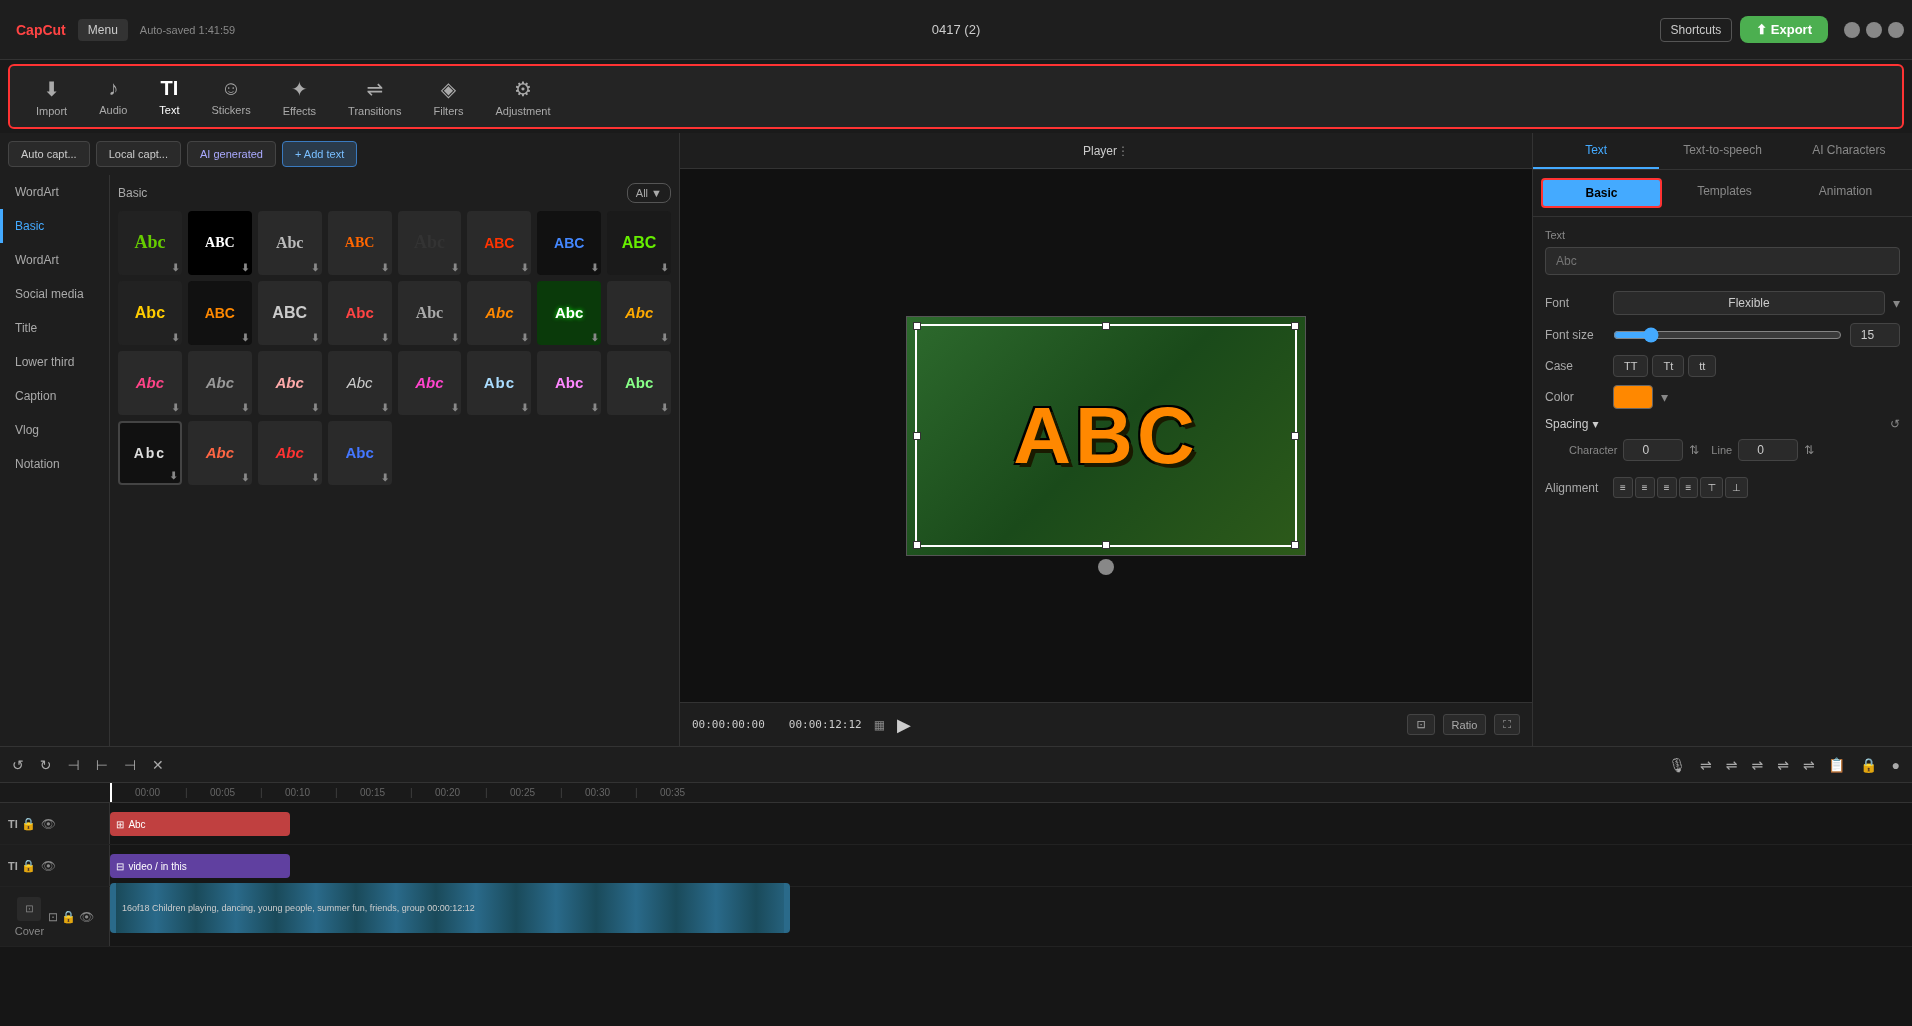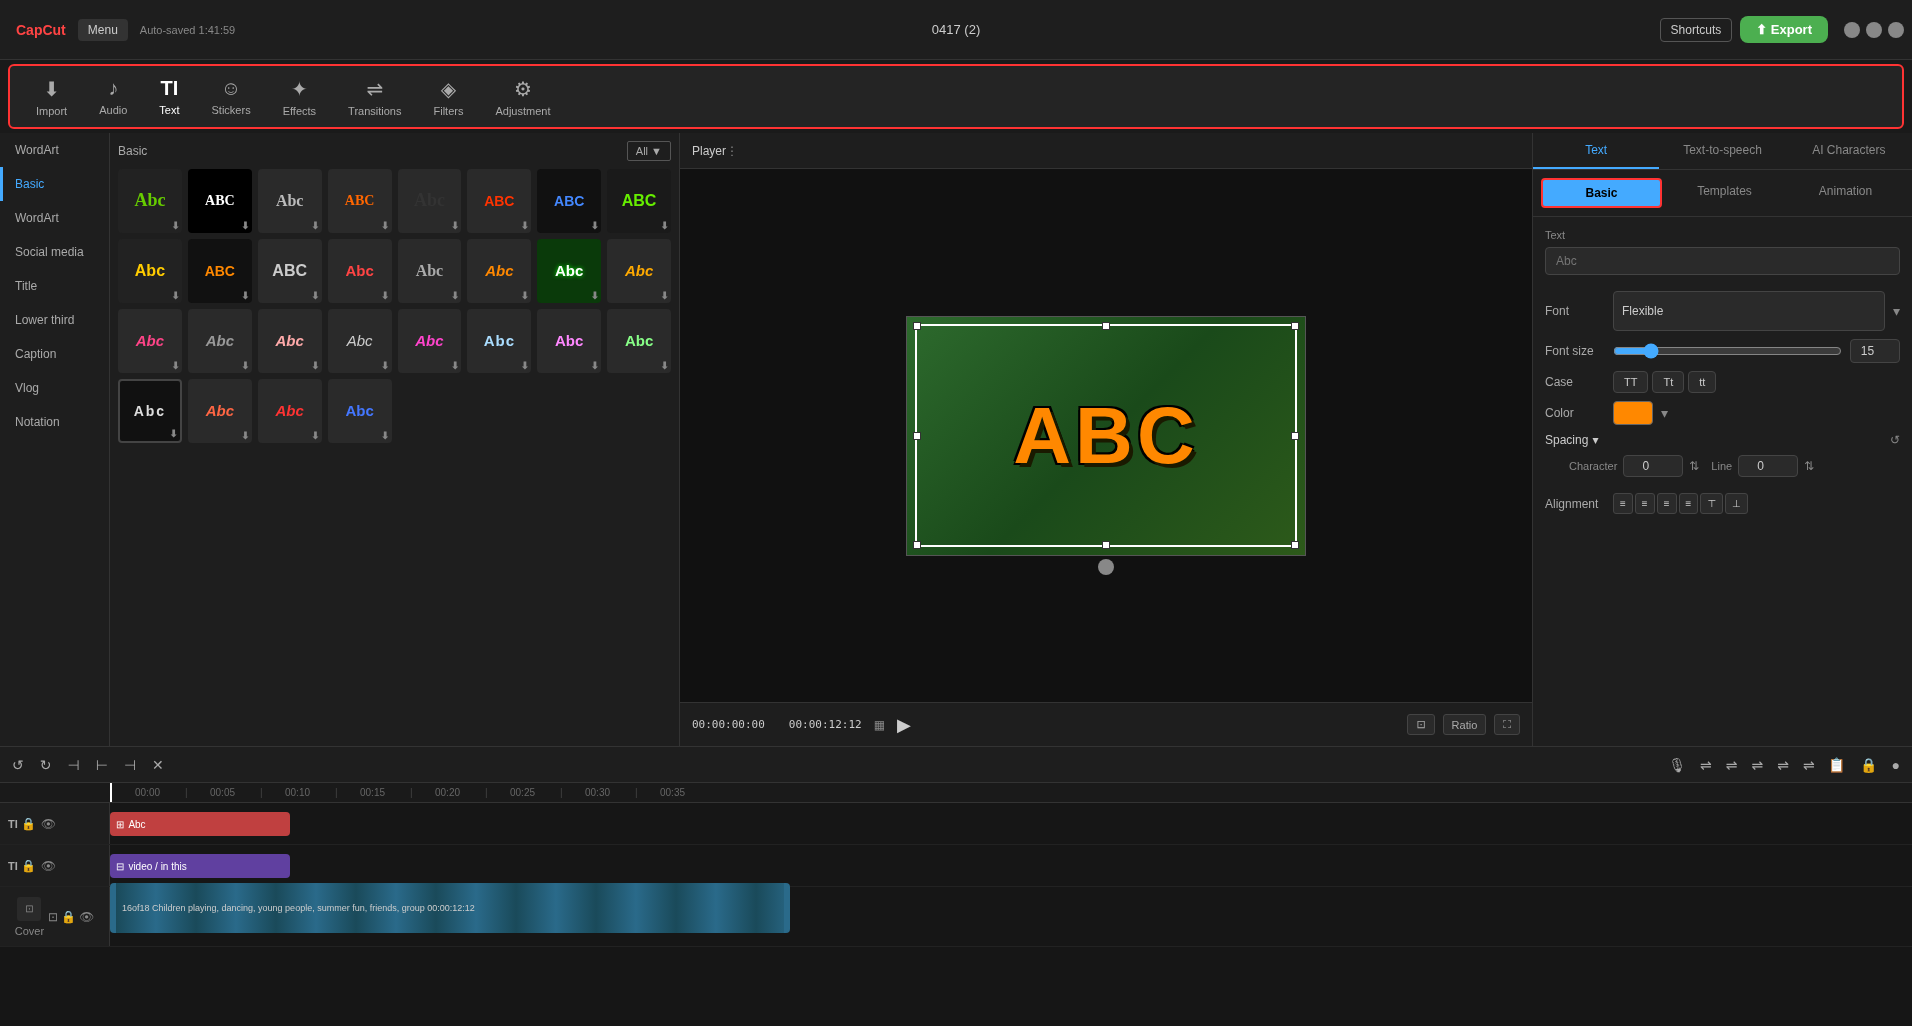--- a/index.html
+++ b/index.html
@@ -40,21 +40,21 @@
     .left-nav { display: flex; flex-direction: column; width: 110px; border-right: 1px solid #333; }
     .left-nav-item { padding: 10px 12px; color: #aaa; cursor: pointer; font-size: 12px; border-left: 3px solid transparent; }
     .left-nav-item.active { color: #4af; border-left-color: #4af; }
     .left-main { flex: 1; overflow-y: auto; padding: 8px; }
     .grid-container { display: grid; grid-template-columns: repeat(8, 1fr); gap: 6px; }
     .grid-item { background: #2a2a2a; border-radius: 4px; aspect-ratio: 1; display: flex; align-items: center; justify-content: center; cursor: pointer; position: relative; overflow: hidden; font-size: 18px; font-weight: bold; }
     .grid-item .dl-icon { position: absolute; bottom: 2px; right: 2px; font-size: 10px; color: #888; }
 
     
     .center-panel { flex: 1; background: #181818; display: flex; flex-direction: column; }
-    .player-header { height: 36px; background: #1e1e1e; display: flex; align-items: center; padding: 0 12px; justify-content: flex-start; border-bottom: 1px solid #333; }
+    .player-header { height: 36px; background: #1e1e1e; display: flex; align-items: center; padding: 0 12px; justify-content: center; border-bottom: 1px solid #333; }
     .player-area { flex: 1; display: flex; align-items: center; justify-content: center; background: #111; position: relative; overflow: hidden; }
     .player-video { width: 400px; height: 240px; background: #2a5a2a; position: relative; display: flex; align-items: center; justify-content: center; border: 1px solid #555; }
     .player-video-bg { width: 100%; height: 100%; background: linear-gradient(135deg, #2d6a2d 0%, #1a4a1a 50%, #2d5a1a 100%); position: absolute; }
     .abc-text { position: absolute; font-size: 80px; font-weight: 900; color: #ff8800; text-shadow: 4px 4px 0 #1a1a00, -2px -2px 0 #000, 2px -2px 0 #000, -2px 2px 0 #000, 2px 2px 0 #000; z-index: 2; letter-spacing: 4px; }
     .selection-box { position: absolute; border: 2px solid #fff; width: 96%; height: 94%; z-index: 3; }
     .selection-handle { width: 8px; height: 8px; background: white; border: 1px solid #333; position: absolute; }
     .h-tl { top: -4px; left: -4px; }
     .h-tr { top: -4px; right: -4px; }
     .h-bl { bottom: -4px; left: -4px; }
     .h-br { bottom: -4px; right: -4px; }
@@ -76,21 +76,21 @@
     .right-tab { flex: 1; padding: 10px; text-align: center; cursor: pointer; color: #888; font-size: 12px; border-bottom: 2px solid transparent; }
     .right-tab.active { color: #4af; border-bottom-color: #4af; }
     .right-subtabs { display: flex; padding: 8px; gap: 4px; border-bottom: 1px solid #333; }
     .right-subtab { flex: 1; padding: 6px; text-align: center; cursor: pointer; color: #888; font-size: 12px; border-radius: 4px; }
     .right-subtab.active { background: #4af; color: #000; font-weight: bold; border: 2px solid #ff3333; }
     .right-content { flex: 1; overflow-y: auto; padding: 12px; }
     .prop-section { margin-bottom: 16px; }
     .prop-label { color: #888; font-size: 11px; margin-bottom: 6px; }
     .prop-row { display: flex; align-items: center; gap: 8px; margin-bottom: 8px; }
     .prop-name { color: #aaa; font-size: 12px; min-width: 60px; }
-    .prop-select { background: #2a2a2a; border: 1px solid #444; color: #ccc; padding: 12px 8px; border-radius: 4px; font-size: 12px; flex: 1; appearance: none; cursor: pointer; }
+    .prop-select { background: #2a2a2a; border: 1px solid #444; color: #ccc; padding: 4px 8px; border-radius: 4px; font-size: 12px; flex: 1; appearance: none; cursor: pointer; text-align: center; }
     .prop-number { background: #2a2a2a; border: 1px solid #444; color: #ccc; padding: 4px 6px; border-radius: 4px; font-size: 12px; width: 50px; text-align: center; }
     .font-size-slider { flex: 1; accent-color: #4af; }
     .pattern-btns { display: flex; gap: 4px; }
     .pattern-btn { background: #2a2a2a; border: 1px solid #444; color: #ccc; padding: 4px 10px; border-radius: 4px; cursor: pointer; font-size: 12px; }
     .case-btns { display: flex; gap: 4px; }
     .case-btn { background: #2a2a2a; border: 1px solid #444; color: #ccc; padding: 4px 10px; border-radius: 4px; cursor: pointer; font-size: 11px; }
     .color-swatch { width: 40px; height: 24px; background: #ff8800; border-radius: 4px; border: 1px solid #666; cursor: pointer; }
     .spacing-header { color: #ccc; font-size: 12px; margin-bottom: 8px; display: flex; align-items: center; gap: 4px; cursor: pointer; }
     .spacing-content { display: flex; gap: 12px; margin-left: 24px; }
     .spacing-field { display: flex; align-items: center; gap: 6px; }
@@ -178,38 +178,44 @@
   </div>
   <div class="toolbar-item">
     <span class="toolbar-icon">⚙</span>
     <span class="toolbar-label">Adjustment</span>
   </div>
 </div>
 
 <div class="main-content">
 
   <div class="left-panel">
+    <div class="left-top">
+      <button class="caption-btn">Auto capt...</button>
+      <button class="caption-btn">Local capt...</button>
+      <button class="ai-gen-btn">AI generated</button>
+      <button class="add-text-btn">+ Add text</button>
+    </div>
     <div style="display:flex;flex:1;overflow:hidden;">
 
       <div class="left-nav">
         <div class="left-nav-item">WordArt</div>
         <div class="left-nav-item active">Basic</div>
         <div class="left-nav-item">WordArt</div>
         <div class="left-nav-item">Social media</div>
         <div class="left-nav-item">Title</div>
         <div class="left-nav-item">Lower third</div>
         <div class="left-nav-item">Caption</div>
         <div class="left-nav-item">Vlog</div>
         <div class="left-nav-item">Notation</div>
       </div>
 
       <div class="left-main">
         <div style="display:flex;justify-content:space-between;align-items:center;margin-bottom:8px;">
           <span style="color:#aaa;font-size:12px;">Basic</span>
-          <button style="background:transparent;border:1px solid #555;color:#aaa;padding:3px 8px;border-radius:2px;cursor:pointer;font-size:11px;">All ▼</button>
+          <button style="background:transparent;border:1px solid #555;color:#aaa;padding:3px 8px;border-radius:8px;cursor:pointer;font-size:11px;">All ▼</button>
         </div>
 
         <div class="grid-container">
           <div class="grid-item" style="background:#222;">
             <span style="color:#66cc00;font-family:serif;font-size:18px;font-weight:bold;">Abc</span>
             <span class="dl-icon">⬇</span>
           </div>
           <div class="grid-item" style="background:#000;">
             <span style="color:#fff;font-family:Arial Black;font-size:14px;font-weight:900;text-transform:uppercase;">ABC</span>
             <span class="dl-icon">⬇</span>

